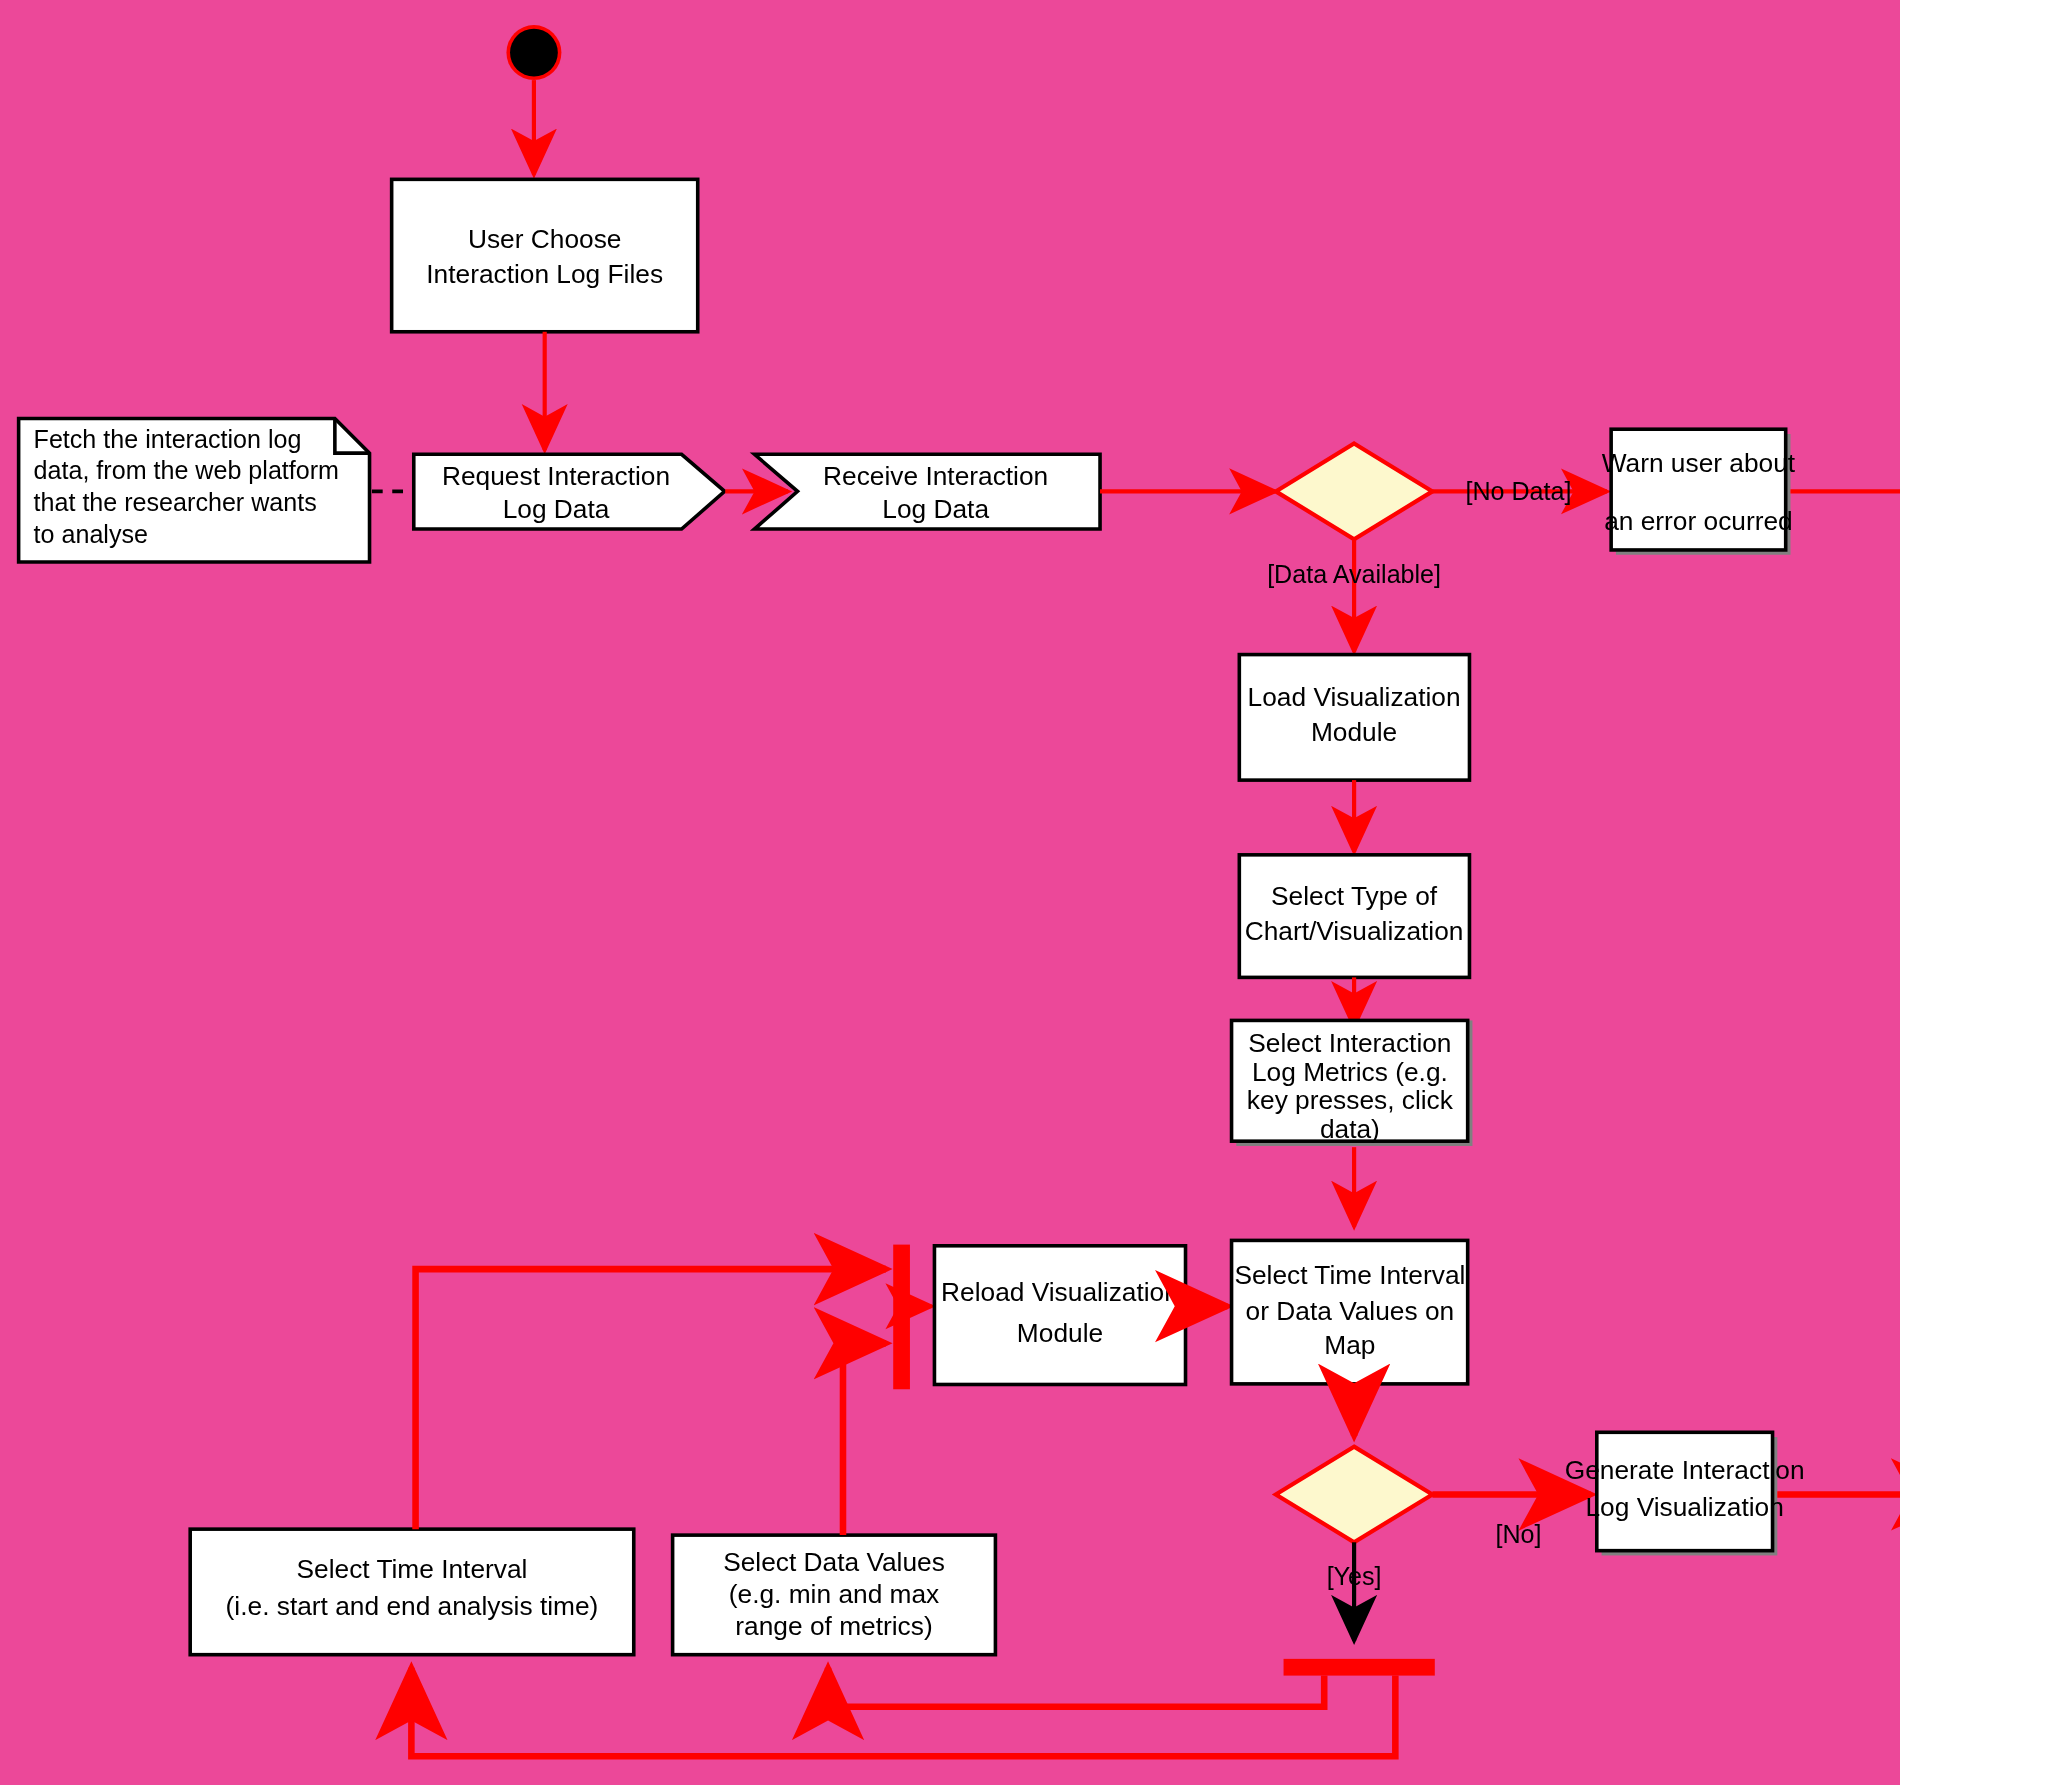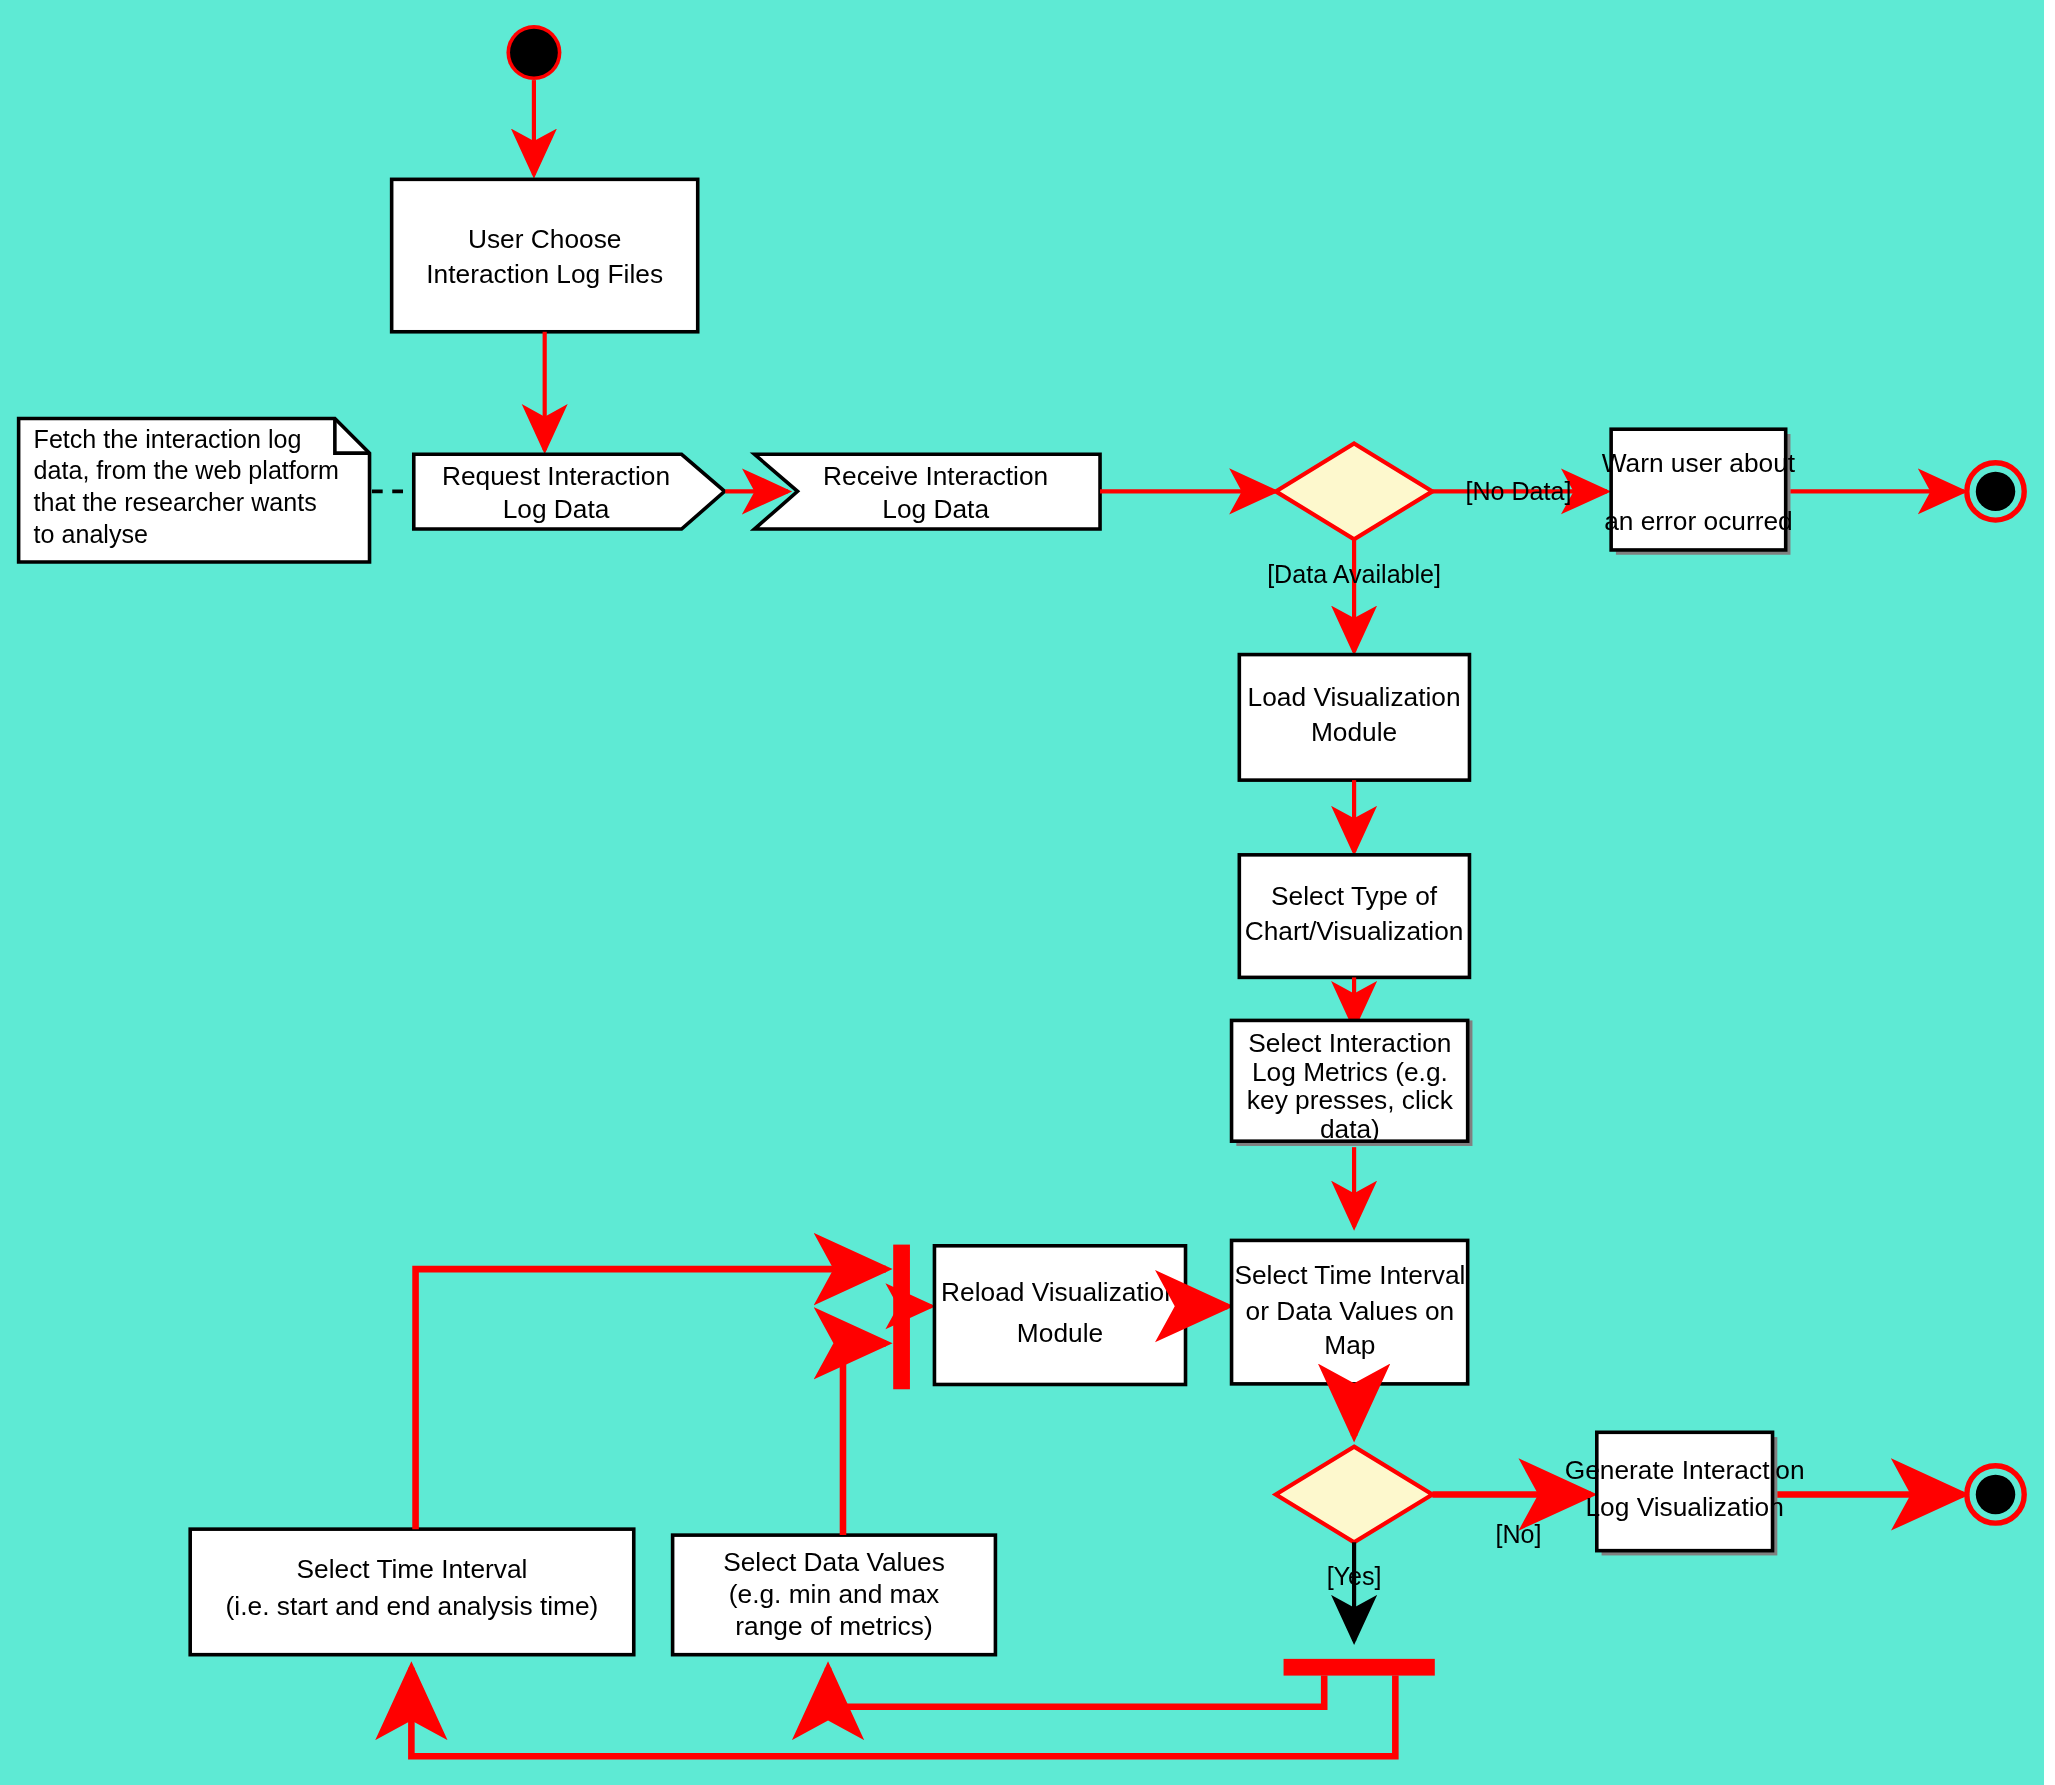--- a/index.html
+++ b/index.html
@@ -6,23 +6,23 @@
   html, body {
     margin: 0;
     padding: 0;
     background: #ffffff;
   }
   body {
     font-family: "Liberation Sans", sans-serif;
   }
   #diagram-root {
     position: relative;
-    width: 2044px;
+    width: 1900px;
     height: 1785px;
-    background: #5eead4;
+    background: #ec4899;
     overflow: hidden;
   }
   svg#uml-canvas {
     display: block;
     width: 2056px;
     height: 1785px;
   }
   .node-text {
     font-family: "Liberation Sans", sans-serif;
     font-size: 44px;

